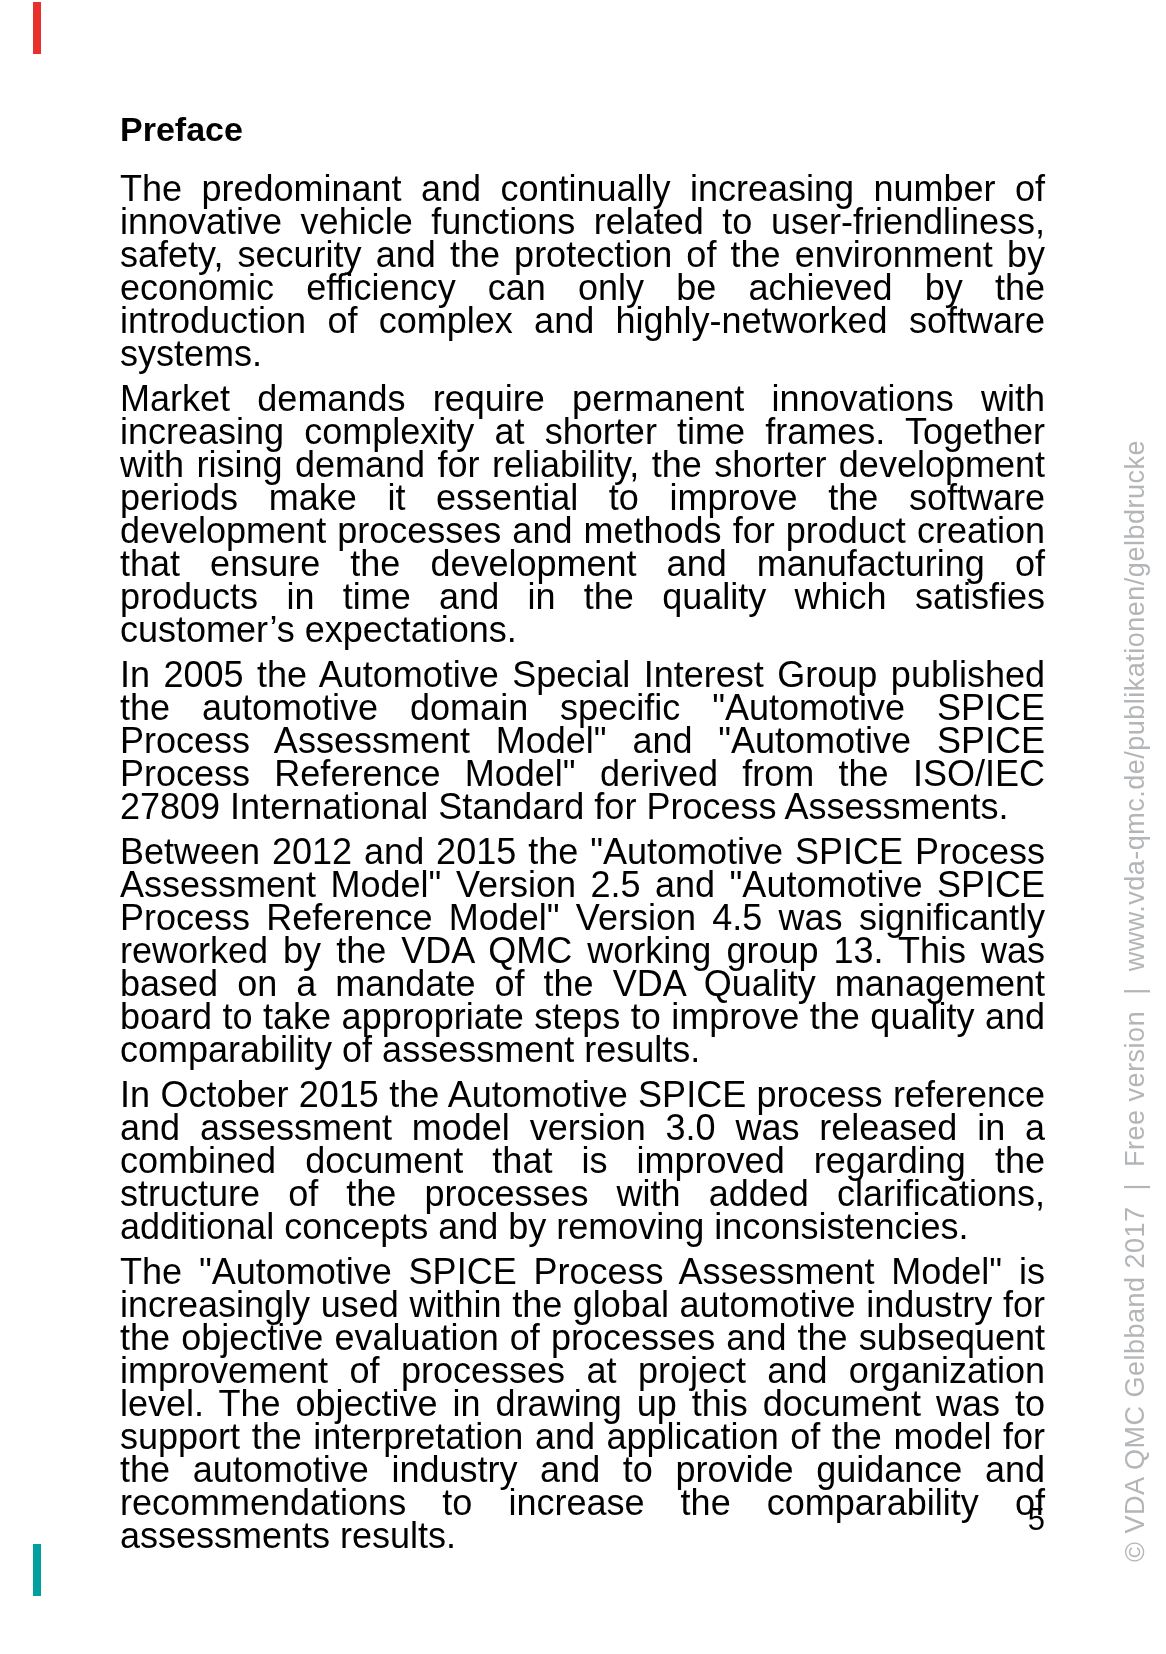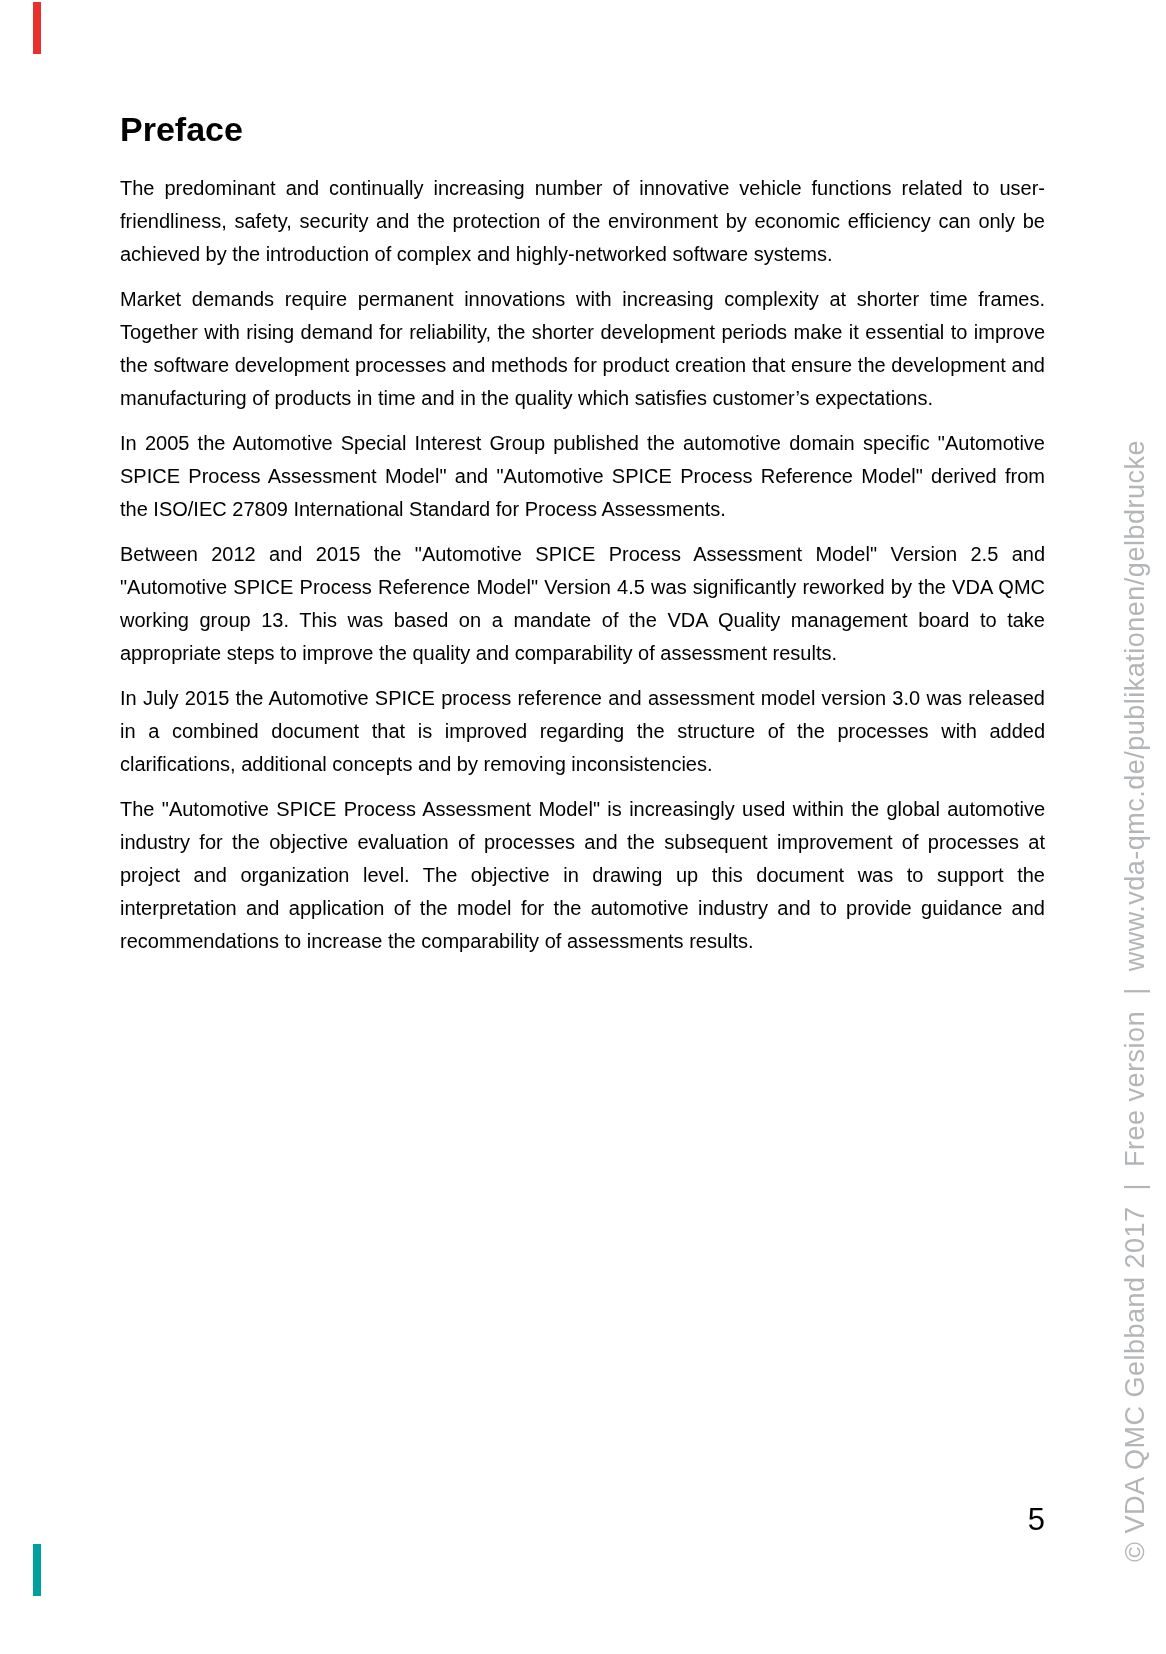--- a/index.html
+++ b/index.html
@@ -22,21 +22,21 @@
     width: 925px;
   }
   .title {
     font-size: 34px;
     line-height: 42px;
     font-weight: bold;
     margin: 0 0 22px 0;
     color: #000000;
   }
   .para {
-    font-size: 20px;
+    font-size: 36px;
     line-height: 33px;
     margin: 0 0 12px 0;
     text-align: justify;
     color: #000000;
   }
   .page-number {
     position: absolute;
     left: 120px;
     top: 1502px;
     width: 925px;
@@ -78,21 +78,21 @@
     <h1 class="title">Preface</h1>
 
     <p class="para">The predominant and continually increasing number of innovative vehicle functions related to user-friendliness, safety, security and the protection of the environment by economic efficiency can only be achieved by the introduction of complex and highly-networked software systems.</p>
 
     <p class="para">Market demands require permanent innovations with increasing complexity at shorter time frames. Together with rising demand for reliability, the shorter development periods make it essential to improve the software development processes and methods for product creation that ensure the development and manufacturing of products in time and in the quality which satisfies customer’s expectations.</p>
 
     <p class="para">In 2005 the Automotive Special Interest Group published the automotive domain specific "Automotive SPICE Process Assessment Model" and "Automotive SPICE Process Reference Model" derived from the ISO/IEC 27809 International Standard for Process Assessments.</p>
 
     <p class="para">Between 2012 and 2015 the "Automotive SPICE Process Assessment Model" Version 2.5 and "Automotive SPICE Process Reference Model" Version 4.5 was significantly reworked by the VDA QMC working group 13. This was based on a mandate of the VDA Quality management board to take appropriate steps to improve the quality and comparability of assessment results.</p>
 
-    <p class="para">In July 2015 the Automotive SPICE process reference and assessment model version 3.0 was released in a combined document that is improved regarding the structure of the processes with added clarifications, additional concepts and by removing inconsistencies.</p>
+    <p class="para">In October 2015 the Automotive SPICE process reference and assessment model version 3.0 was released in a combined document that is improved regarding the structure of the processes with added clarifications, additional concepts and by removing inconsistencies.</p>
 
     <p class="para">The "Automotive SPICE Process Assessment Model" is increasingly used within the global automotive industry for the objective evaluation of processes and the subsequent improvement of processes at project and organization level. The objective in drawing up this document was to support the interpretation and application of the model for the automotive industry and to provide guidance and recommendations to increase the comparability of assessments results.</p>
   </main>
 
   <div class="page-number">5</div>
 
   <div class="sidebar-text" style="color: rgb(179, 182, 184);">© VDA QMC Gelbband 2017  |  Free version  |  www.vda-qmc.de/publikationen/gelbdrucke</div>
 
 </div>
 

